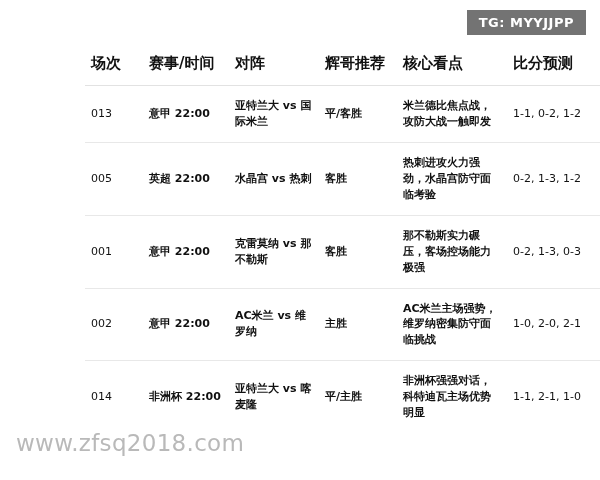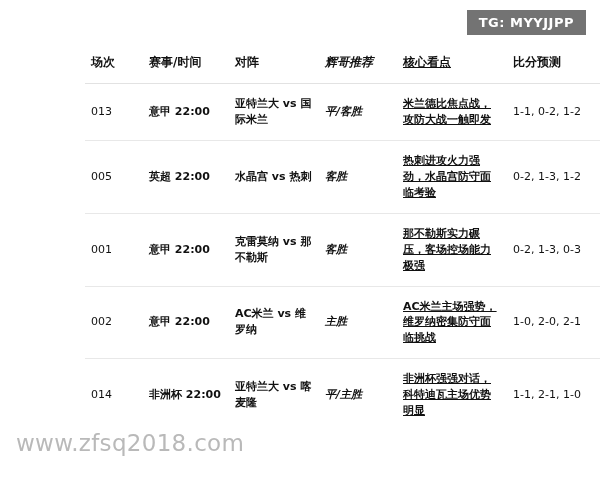--- a/index.html
+++ b/index.html
@@ -26,21 +26,21 @@
     letter-spacing: 0.5px;
     padding: 5px 12px;
   }
   table.match-table {
     border-collapse: collapse;
     width: 460px;
     margin: 44px 0 0 85px;
     table-layout: fixed;
   }
   table.match-table th {
-    font-size: 12px;
+    font-size: 15px;
     font-weight: bold;
     text-align: left;
     padding: 10px 6px 12px 6px;
     vertical-align: middle;
     border-bottom: 1px solid #e2e2e2;
     color: #111111;
   }
   table.match-table td {
     font-size: 11px;
     text-align: left;
@@ -49,22 +49,22 @@
     border-bottom: 1px solid #e8e8e8;
     line-height: 1.45;
     color: #111111;
   }
   tbody tr:last-child td {
     border-bottom: none;
   }
   .col-no    { width: 46px; }
   .col-league{ width: 74px; }
   .col-match { width: 78px; }
-  .col-tip   { width: 66px; font-style: italic; }
-  .col-point { width: 98px; text-decoration: underline; }
+  .col-tip   { width: 66px; }
+  .col-point { width: 98px; }
   .col-score { width: 96px; }
   .bold-cell { font-weight: bold; }
   .watermark {
     position: absolute;
     left: 16px;
     bottom: 24px;
     font-size: 23px;
     color: #b9b9b9;
     letter-spacing: 0.3px;
     font-family: "DejaVu Sans", "Liberation Sans", sans-serif;

